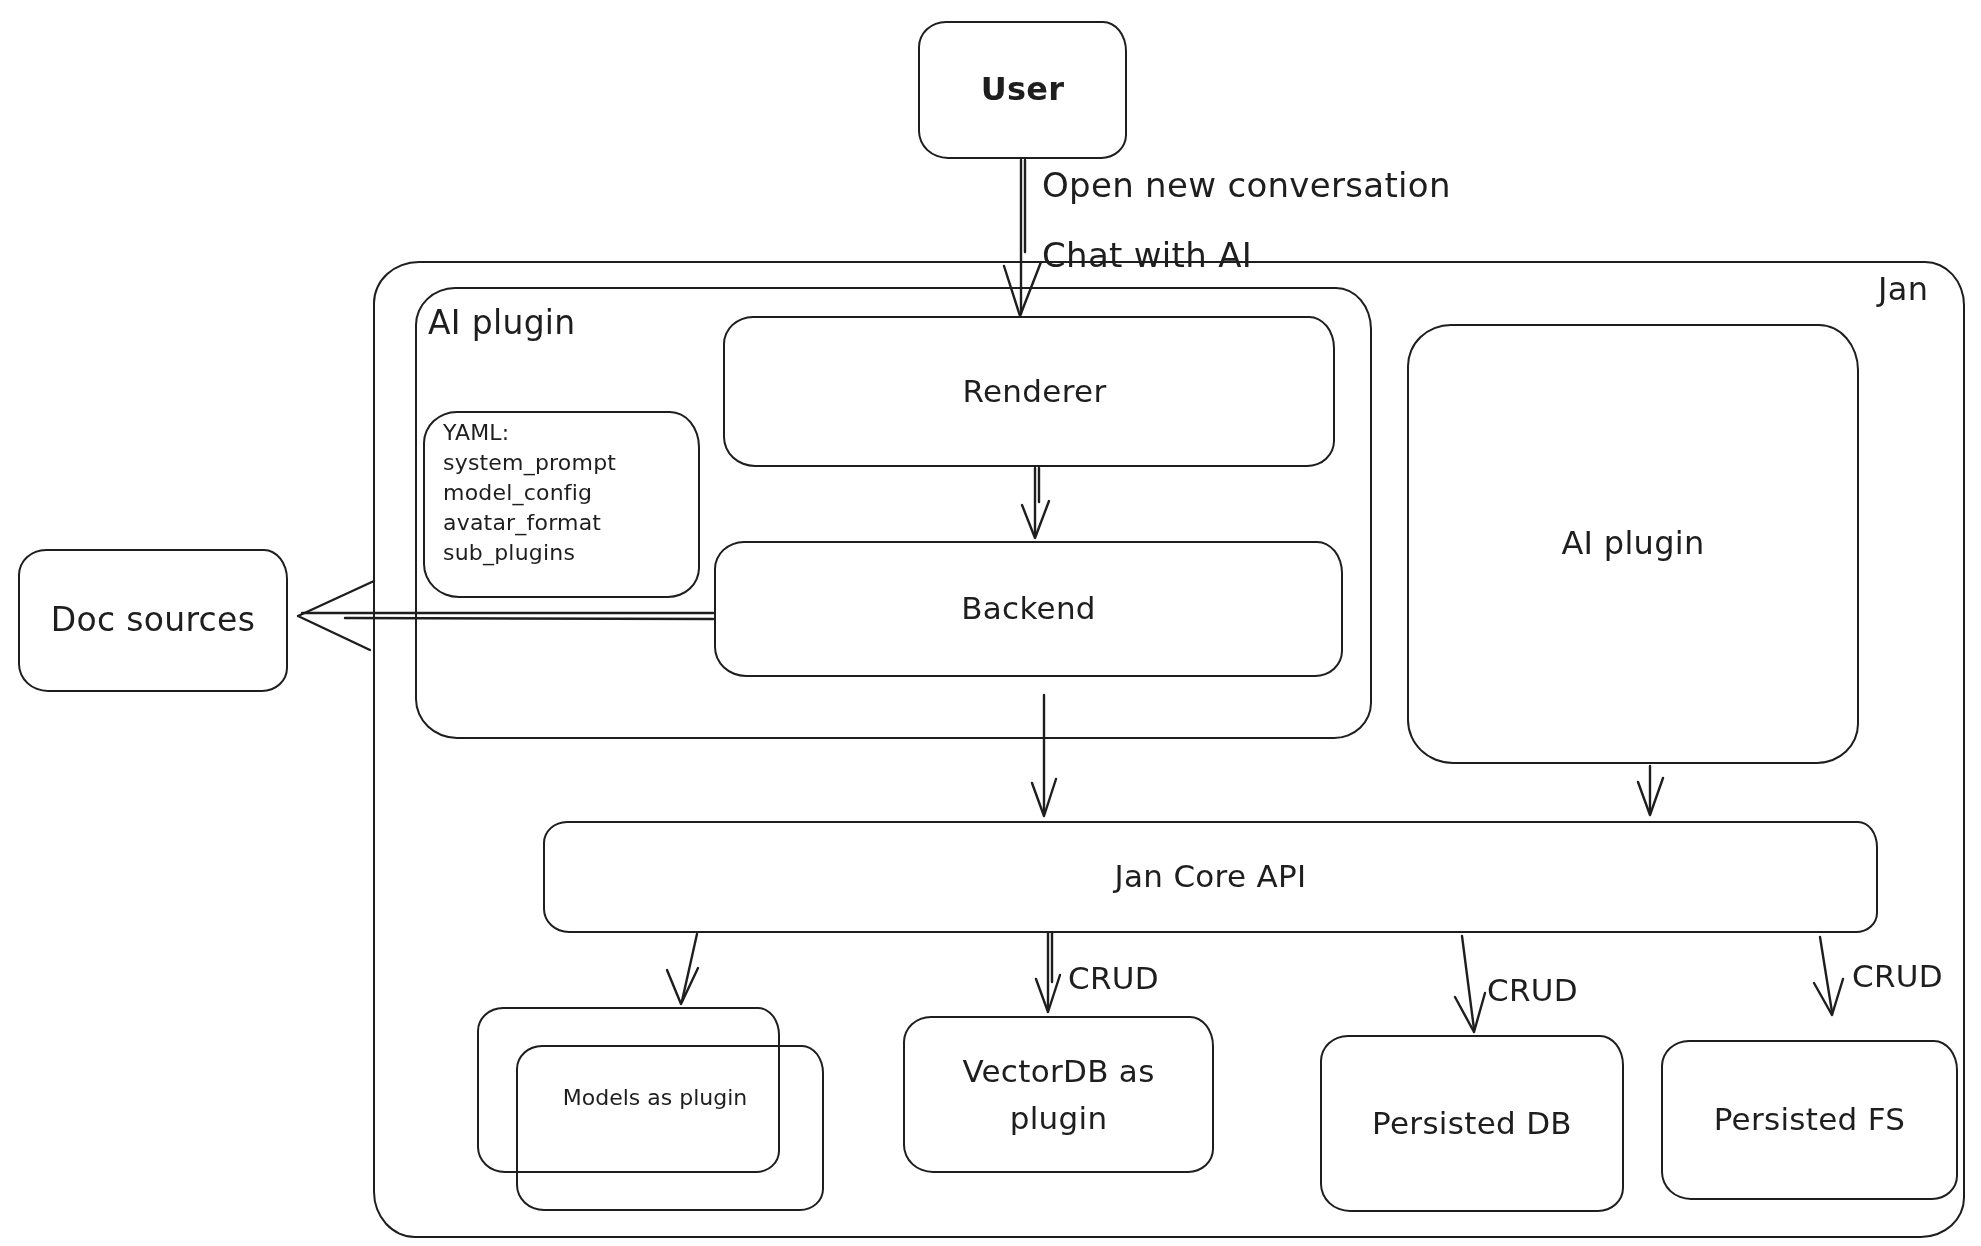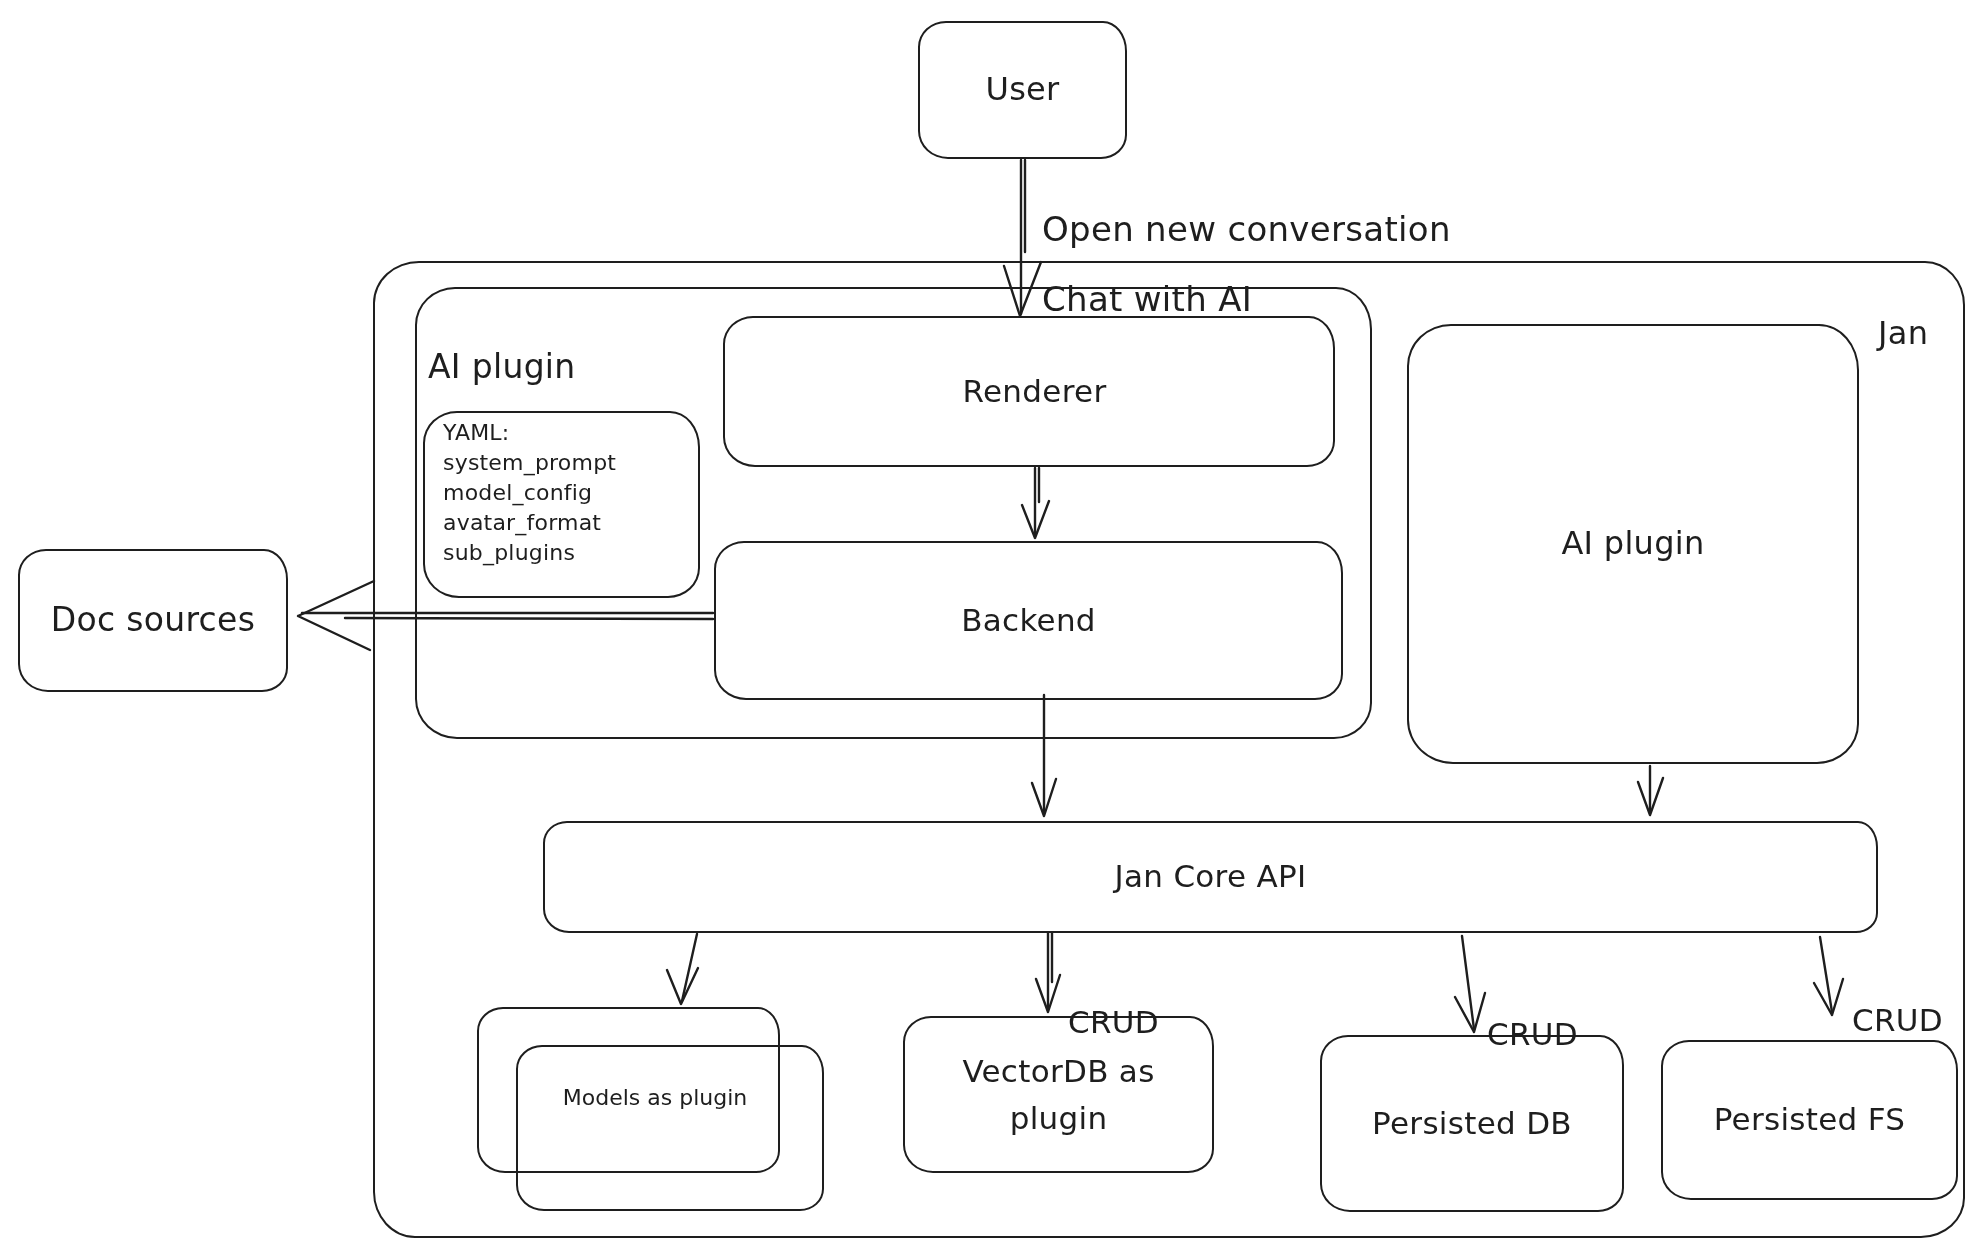--- a/index.html
+++ b/index.html
@@ -7,32 +7,32 @@
   .canvas {
     position:relative; width:1981px; height:1246px; background:var(--canvas);
     font-family:"DejaVu Sans","Liberation Sans",sans-serif; color:var(--stroke);
     overflow:hidden;
   }
   .box {
     position:absolute; border:2.5px solid var(--stroke); background:transparent;
     display:flex; align-items:center; justify-content:center; text-align:center;
     box-sizing:border-box; line-height:1.35; letter-spacing:0.3px;
   }
-  .lbl { position:absolute; white-space:nowrap; letter-spacing:0.3px;margin-top:44px; }
+  .lbl { position:absolute; white-space:nowrap; letter-spacing:0.3px; }
 
   
   .jan        { left:373px; top:261px; width:1592px; height:977px; border-radius:46px 40px 44px 42px / 42px 44px 40px 46px; }
   .plugin-grp { left:415px; top:287px; width:957px;  height:452px; border-radius:40px 36px 38px 42px / 38px 42px 36px 40px; }
   .jan-tag    { left:1878px; top:270px; font-size:32px; }
   .grp-tag    { left:428px;  top:303px; font-size:33px; }
 
   
-  .user       { left:918px;  top:21px;   width:209px;  height:138px; font-size:32px; border-radius:28px 24px 26px 30px / 26px 30px 24px 28px; }
+  .user       { left:918px;  top:21px;   width:209px;  height:138px; font-size:32px; border-radius:28px 24px 26px 30px / 26px 30px 24px 28px;font-weight:bold; }
   .renderer   { left:723px;  top:316px;  width:612px;  height:151px; font-size:31px; border-radius:30px 26px 28px 32px / 28px 32px 26px 30px;padding-left:11px; }
-  .backend    { left:714px;  top:541px;  width:629px;  height:159px; font-size:31px; border-radius:30px 26px 28px 32px / 28px 32px 26px 30px; }
+  .backend    { left:714px;  top:541px;  width:629px;  height:136px; font-size:31px; border-radius:30px 26px 28px 32px / 28px 32px 26px 30px; }
   .yaml       { left:423px;  top:411px;  width:277px;  height:187px; border-radius:34px 30px 32px 36px / 32px 36px 30px 34px; }
   .yaml-text  { position:absolute; left:443px; top:418px; font-size:22px; line-height:30px; letter-spacing:0.2px; }
   .doc        { left:18px;   top:549px;  width:270px;  height:143px; font-size:33px; border-radius:28px 24px 26px 30px / 26px 30px 24px 28px;justify-content:center; }
   .plugin-rt  { left:1407px; top:324px;  width:452px;  height:440px; font-size:32px; border-radius:44px 40px 42px 46px / 42px 46px 40px 44px; }
   .core       { left:543px;  top:821px;  width:1335px; height:112px; font-size:31px; border-radius:24px 20px 22px 26px / 22px 26px 20px 24px; }
   .models-bk  { left:477px;  top:1007px; width:303px;  height:166px; border-radius:26px 22px 24px 28px / 24px 28px 22px 26px; }
   .models-ft  { left:516px;  top:1045px; width:308px;  height:166px; border-radius:26px 22px 24px 28px / 24px 28px 22px 26px; }
   .models-lbl { position:absolute; left:490px; top:1072px; width:330px; font-size:22px; line-height:52px; text-align:center; }
   .vectordb   { left:903px;  top:1016px; width:311px;  height:157px; font-size:31px; line-height:1.5; border-radius:28px 24px 26px 30px / 26px 30px 24px 28px; }
   .pers-db    { left:1320px; top:1035px; width:304px;  height:177px; font-size:31px; border-radius:28px 24px 26px 30px / 26px 30px 24px 28px; }

